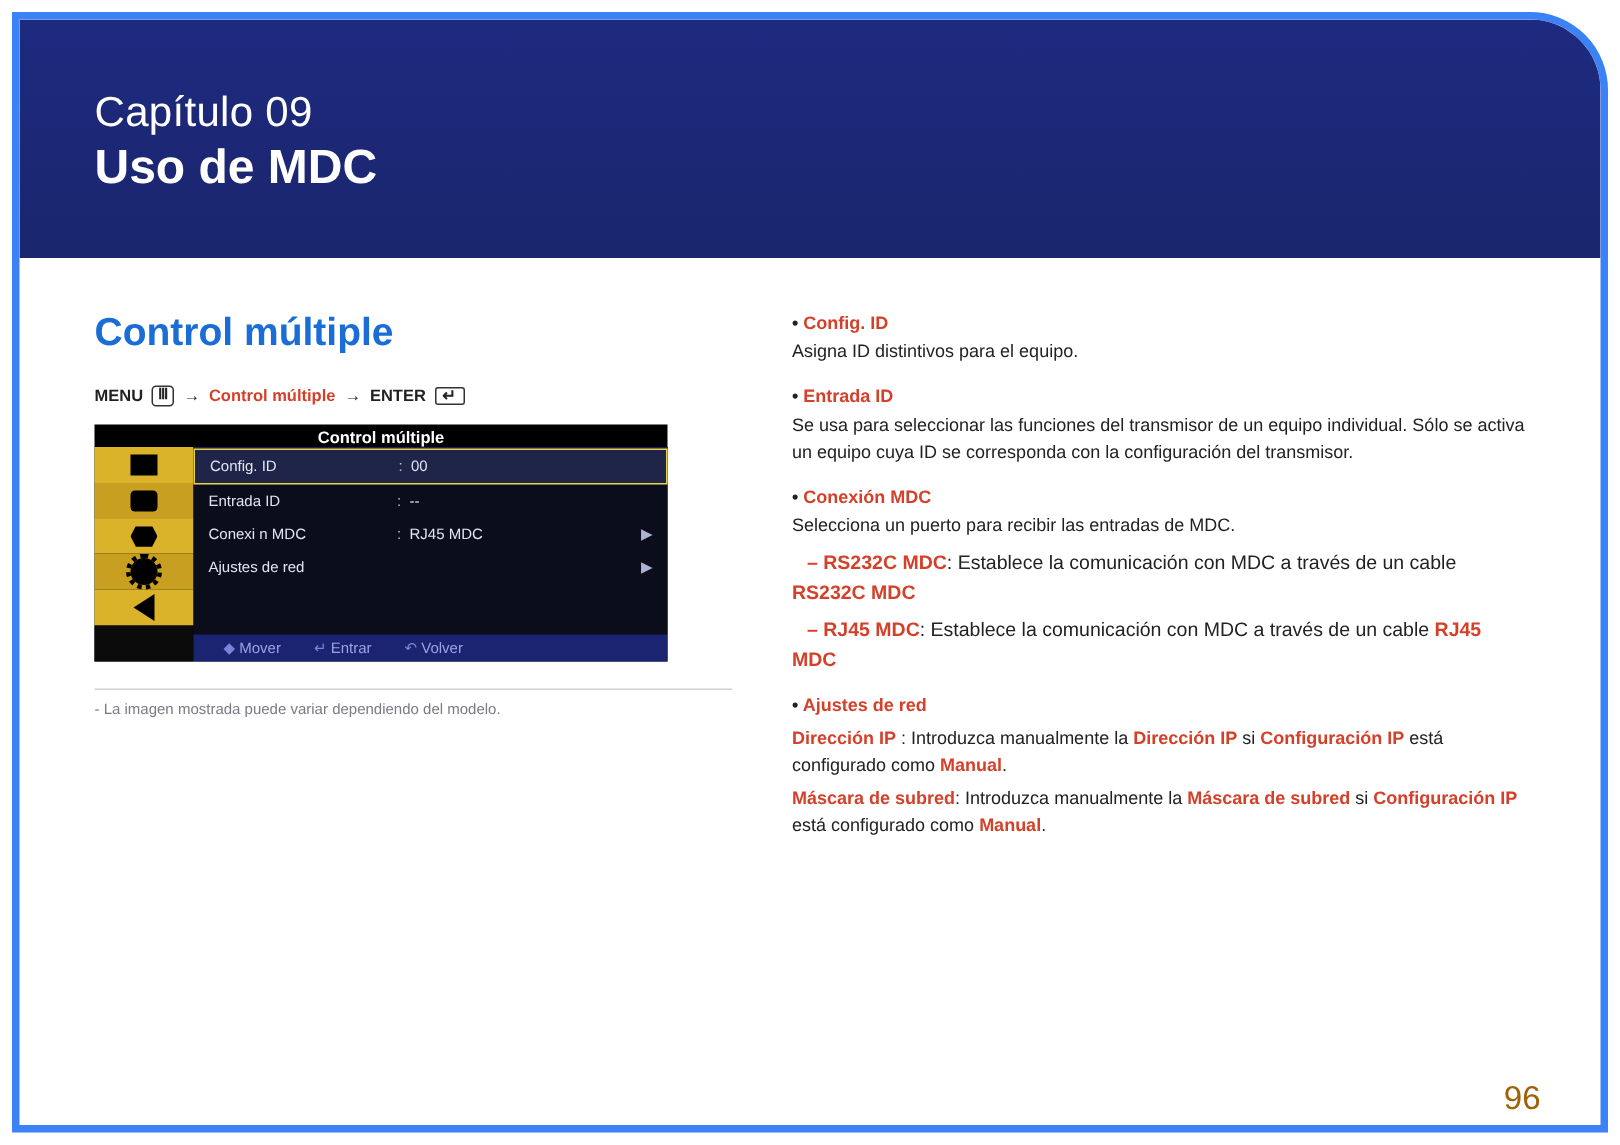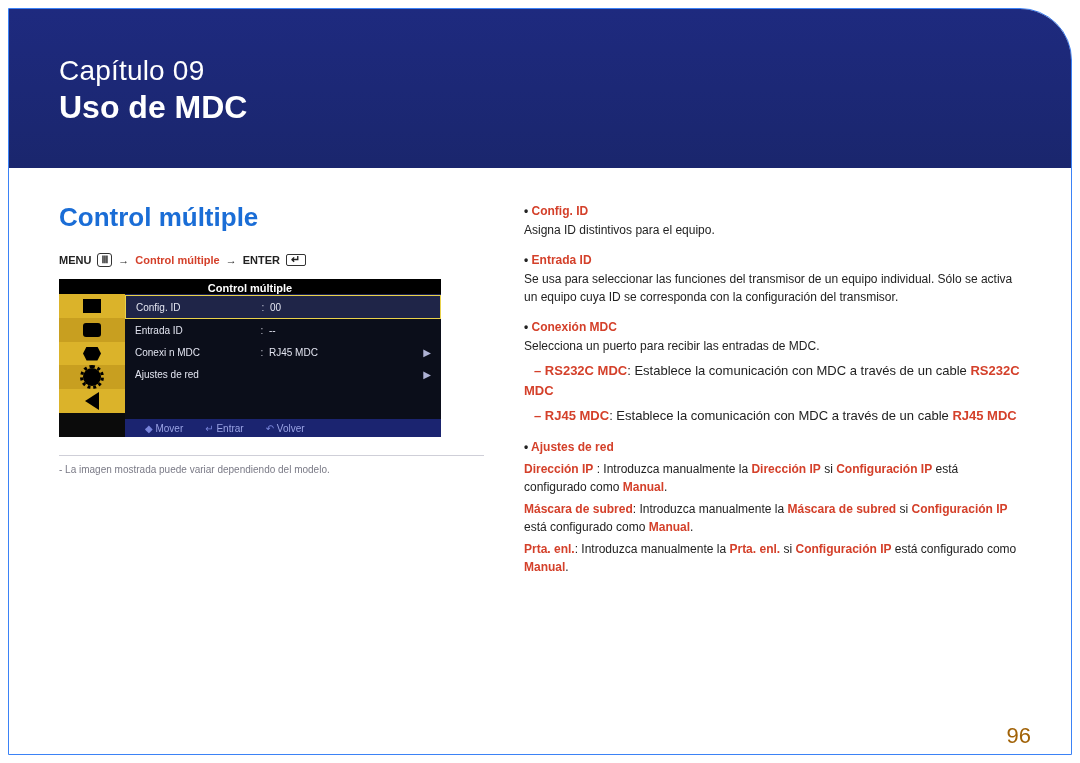--- a/index.html
+++ b/index.html
@@ -7,21 +7,21 @@
     width: 1080px;
     height: 763px;
     background: #fff;
     font-family: Arial, Helvetica, sans-serif;
     position: relative;
     color: #222;
   }
   .page-wrap {
     position: absolute;
     inset: 8px;
-    border: 1px solid #3b82f6;
+    border: 5px solid #3b82f6;
     border-radius: 0 52px 0 0;
     overflow: hidden;
   }
   .header-band {
     background: #1f2a7a;
     background: linear-gradient(180deg,#1e2a7f 0%,#1a266d 100%);
     color: #fff;
     padding: 46px 50px 42px 50px;
   }
   .chapter-label { font-size: 28px; font-weight: 400; letter-spacing: .2px; }
@@ -243,22 +243,19 @@
       </div>
 
       <div class="bullet">
         <span class="lbl">Ajustes de red</span>
         <div class="ip-line">
           <span class="inline-red">Dirección IP</span><span> : Introduzca manualmente la </span><span class="inline-red">Dirección IP</span><span> si </span><span class="inline-red">Configuración IP</span><span> está configurado como </span><span class="inline-red">Manual</span>.
         </div>
         <div class="ip-line">
           <span class="inline-red">Máscara de subred</span><span>: Introduzca manualmente la </span><span class="inline-red">Máscara de subred</span><span> si </span><span class="inline-red">Configuración IP</span><span> está configurado como </span><span class="inline-red">Manual</span>.
         </div>
-        <div class="ip-line">
-          <span class="inline-red">Prta. enl.</span><span>: Introduzca manualmente la </span><span class="inline-red">Prta. enl.</span><span> si </span><span class="inline-red">Configuración IP</span><span> está configurado como </span><span class="inline-red">Manual</span>.
-        </div>
       </div>
 
     </div>
   </div>
 
   <div class="page-num">96</div>
 </div>
 
 </body></html>

